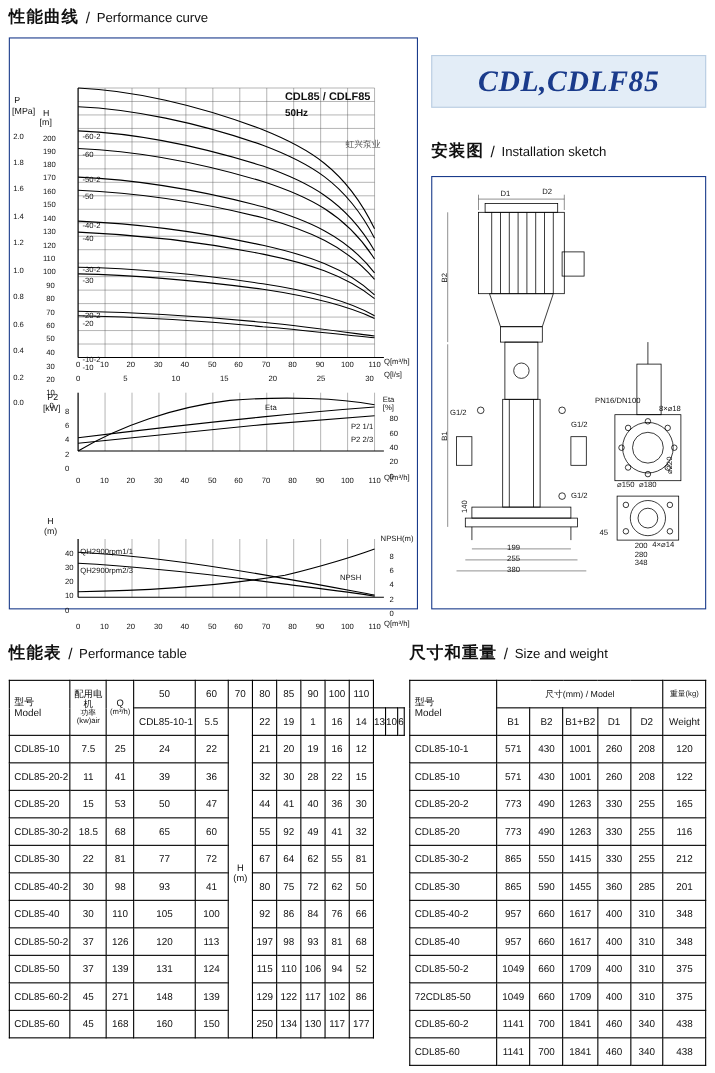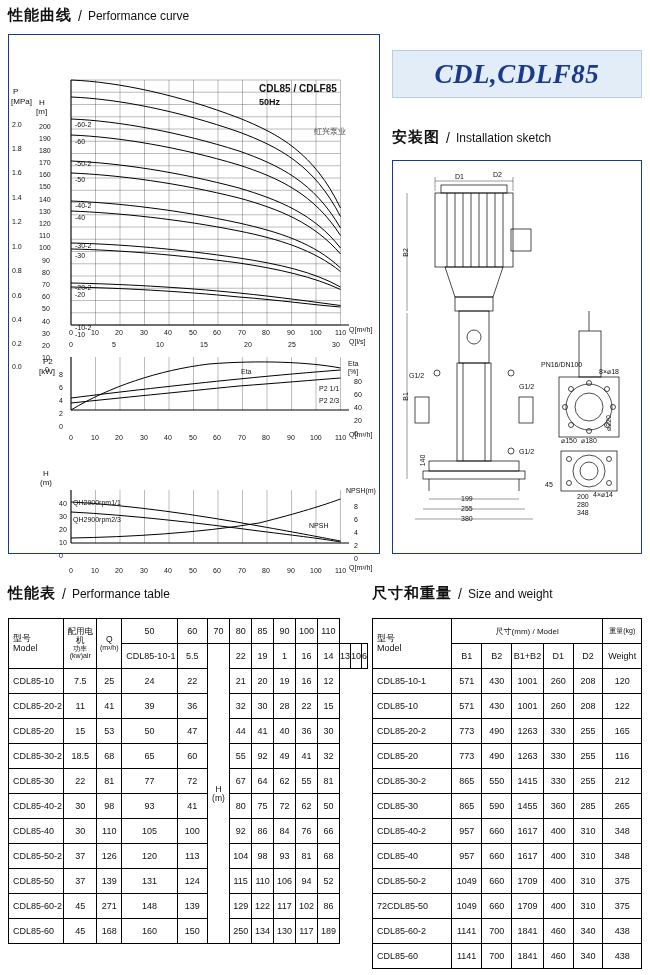--- a/index.html
+++ b/index.html
@@ -592,21 +592,21 @@
       <td>84</td>
       <td>76</td>
       <td>66</td>
     </tr>
     <tr>
       <td class="model-col">CDL85-50-2</td>
       <td class="motor-col">37</td>
       <td>126</td>
       <td>120</td>
       <td>113</td>
-      <td>104</td>
+      <td>197</td>
       <td>98</td>
       <td>93</td>
       <td>81</td>
       <td>68</td>
     </tr>
     <tr>
       <td class="model-col">CDL85-50</td>
       <td class="motor-col">37</td>
       <td>139</td>
       <td>131</td>
@@ -632,21 +632,21 @@
     <tr>
       <td class="model-col">CDL85-60</td>
       <td class="motor-col">45</td>
       <td>168</td>
       <td>160</td>
       <td>150</td>
       <td>250</td>
       <td>134</td>
       <td>130</td>
       <td>117</td>
-      <td>189</td>
+      <td>177</td>
     </tr>
   </tbody>
     </table>
 
   <table class="size-table">
     <tbody>
         <tr>
       <td class="m-col two-line" rowspan="2">
         <div>型号</div>
         <div>Model</div>
@@ -708,21 +708,21 @@
       <td>255</td>
       <td>212</td>
     </tr>
     <tr>
       <td class="m-col">CDL85-30</td>
       <td>865</td>
       <td>590</td>
       <td>1455</td>
       <td>360</td>
       <td>285</td>
-      <td>265</td>
+      <td>201</td>
     </tr>
     <tr>
       <td class="m-col">CDL85-40-2</td>
       <td>957</td>
       <td>660</td>
       <td>1617</td>
       <td>400</td>
       <td>310</td>
       <td>348</td>
     </tr>

